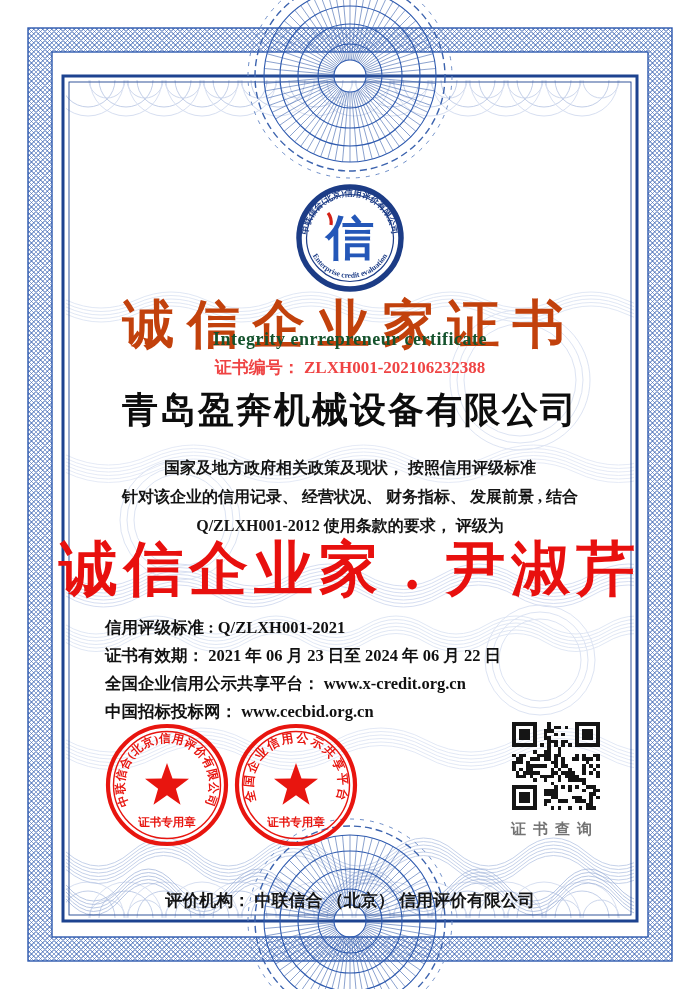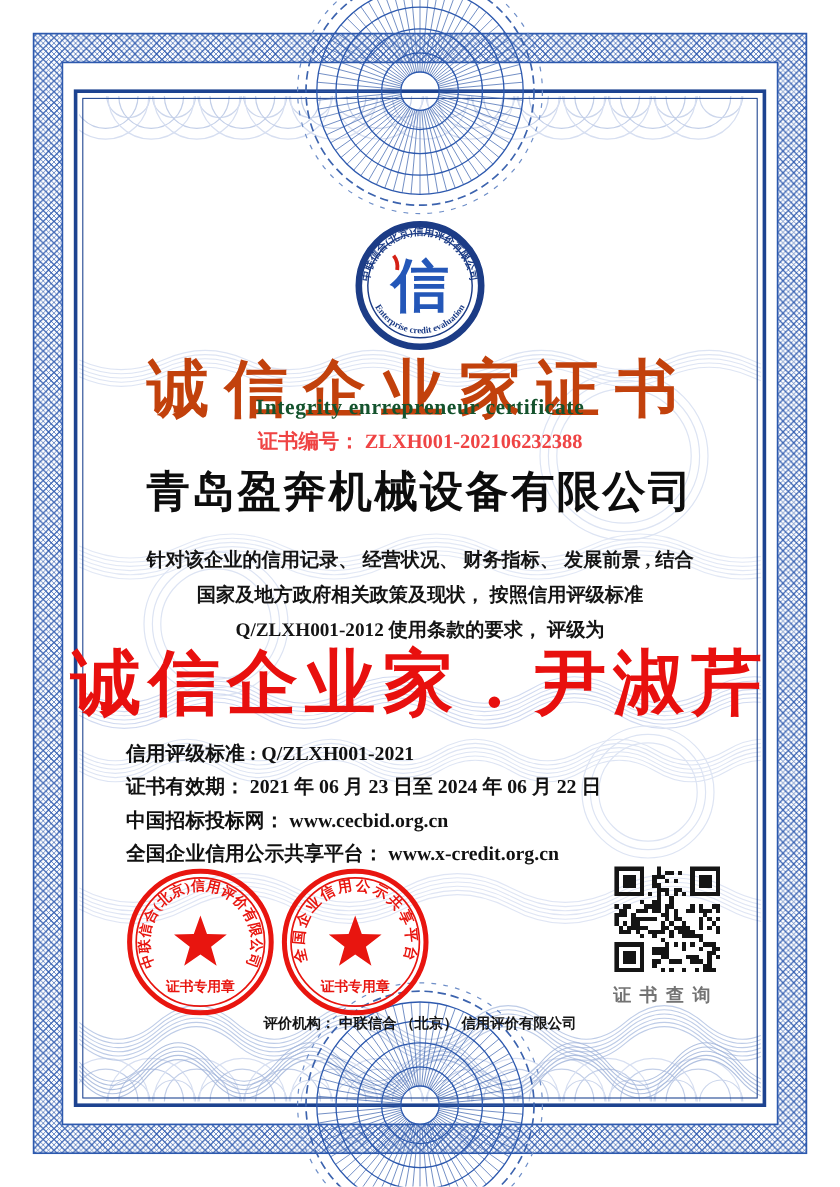--- a/index.html
+++ b/index.html
@@ -13,21 +13,21 @@
   .cert-no{top:356px;font-size:17px;font-weight:bold;color:#ef4444;}
   .company{top:386px;font-size:36px;font-weight:bold;letter-spacing:2px;
            font-family:"Liberation Sans",sans-serif;color:#0d0d0d;}
   .body-par{top:453px;left:105px;width:490px;text-align:center;font-size:16px;
             font-weight:bold;line-height:29px;color:#141414;}
   .award{top:530px;font-size:59px;font-weight:bold;letter-spacing:6px;color:#e8100e;font-family:Liberation Serif, serif;}
   .info{top:614px;left:105px;font-size:16.5px;font-weight:bold;color:#111;line-height:28px;}
   .info .row{white-space:nowrap;}
   .qr-caption{left:497px;top:820px;width:116px;text-align:center;font-size:15px;
               font-weight:bold;letter-spacing:7px;color:#737373;}
-  .footer{top:845px;font-size:12px;font-weight:bold;color:#141414;}
+  .footer{top:889px;font-size:17px;font-weight:bold;color:#141414;}
   .logo-wrap{left:295px;top:183px;width:110px;height:110px;}
   .stamp{width:126px;height:126px;top:722px;}
   .stamp0{left:104px;} .stamp1{left:233px;}
   .qr-wrap{left:512px;top:722px;width:88px;height:88px;}
   svg text{font-family:"Liberation Serif",serif;}
 </style>
 </head>
 <body>
 
 <div class="cert">
@@ -370,43 +370,43 @@
 
   <div class="abs center cert-title">诚信企业家证书</div>
   <div class="abs center cert-sub">Integrity enrrepreneur certificate</div>
   <div class="abs center cert-no">
     <span>证书编号：</span>
     <span>ZLXH001-202106232388</span>
   </div>
   <div class="abs center company">青岛盈奔机械设备有限公司</div>
 
   <div class="abs body-par">
+    <div>国家及地方政府相关政策及现状， 按照信用评级标准</div>
     <div>针对该企业的信用记录、 经营状况、 财务指标、 发展前景 , 结合</div>
-    <div>国家及地方政府相关政策及现状， 按照信用评级标准</div>
     <div>Q/ZLXH001-2012 使用条款的要求， 评级为</div>
   </div>
 
   <div class="abs center award">诚信企业家 . 尹淑芹</div>
 
   <div class="abs info">
     <div class="row">
       <span>信用评级标准 :</span>
       <span>Q/ZLXH001-2021</span>
     </div>
     <div class="row">
       <span>证书有效期：</span>
       <span>2021 年 06 月 23 日至 2024 年 06 月 22 日</span>
     </div>
     <div class="row">
+      <span>全国企业信用公示共享平台：</span>
+      <span>www.x-credit.org.cn</span>
+    </div>
+    <div class="row">
       <span>中国招标投标网：</span>
       <span>www.cecbid.org.cn</span>
-    </div>
-    <div class="row">
-      <span>全国企业信用公示共享平台：</span>
-      <span>www.x-credit.org.cn</span>
     </div>
   </div>
 
   <svg class="abs stamp stamp0" viewBox="0 0 126 126" xmlns="http://www.w3.org/2000/svg">
     <circle cx="63" cy="63" r="59" fill="none" stroke="#e8150f" stroke-width="4.2"></circle>
     <circle cx="63" cy="63" r="53.5" fill="none" stroke="#e8150f" stroke-width="1.4"></circle>
     <path id="st-arc-0" d="M25.8,84.5 A43,43 0 1 1 100.2,84.5" fill="none"></path>
     <text font-size="11.5" font-weight="bold" fill="#e8150f" letter-spacing="0.5">
       <textPath href="#st-arc-0" startOffset="50%" text-anchor="middle">中联信合(北京)信用评价有限公司</textPath>
     </text>

